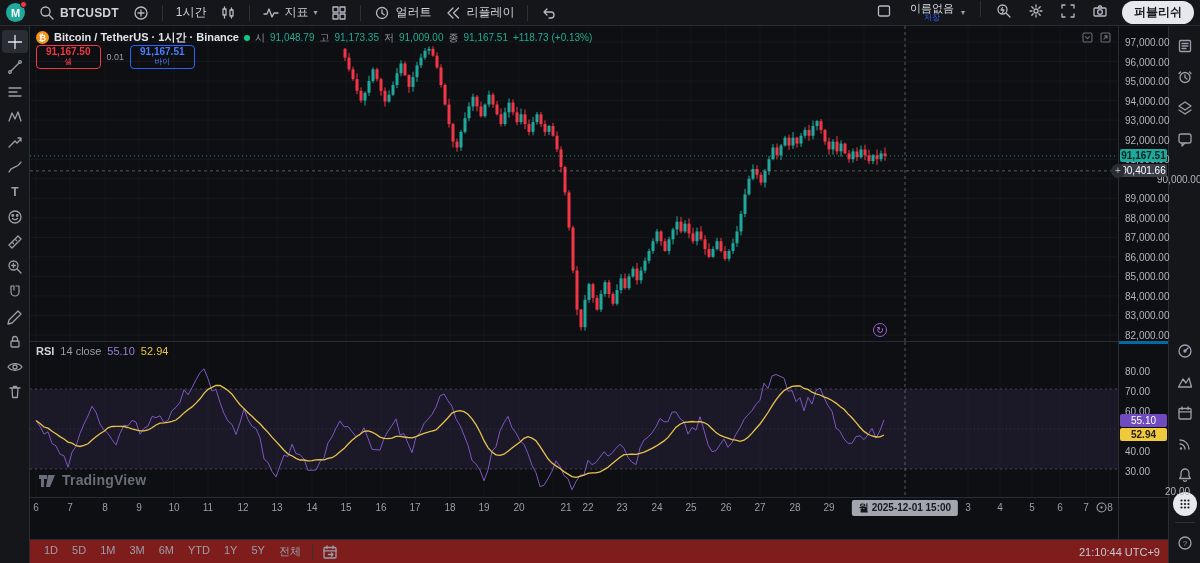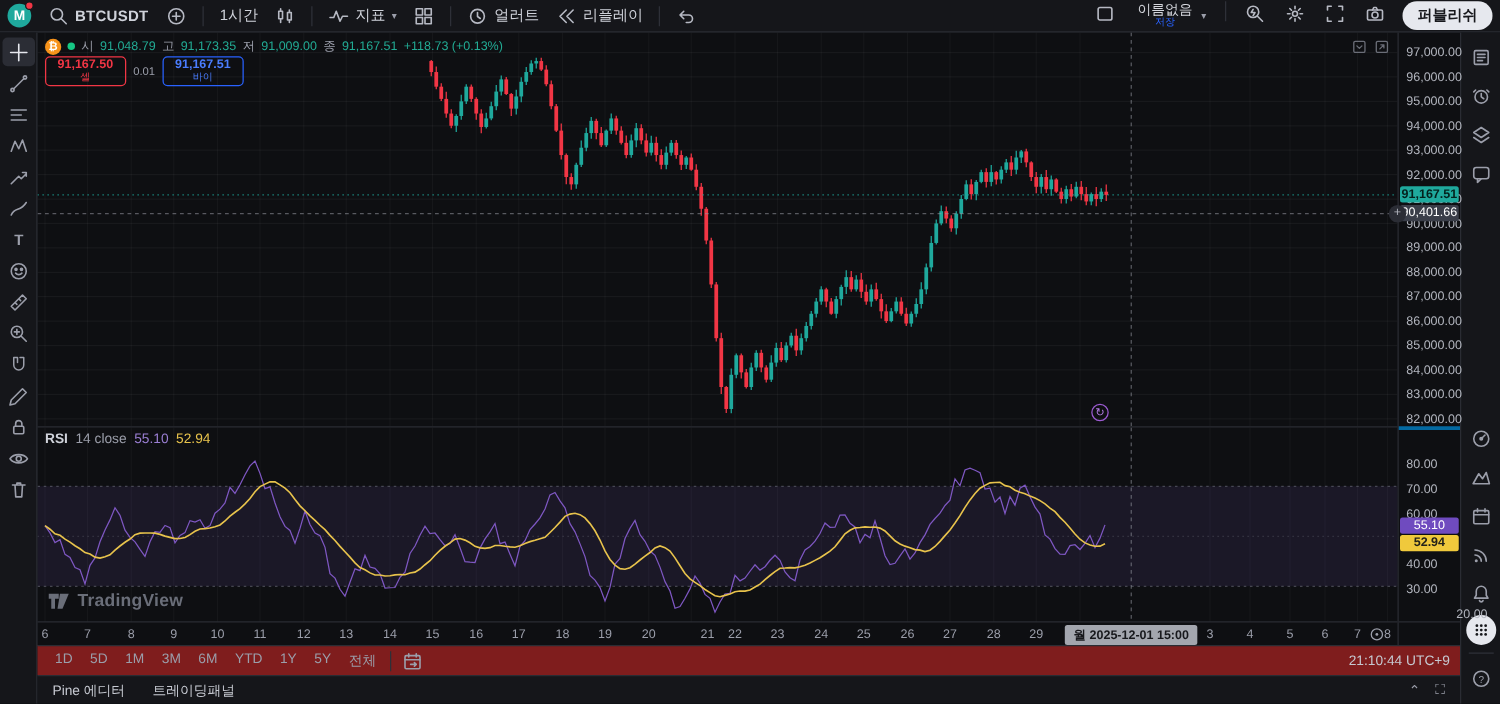--- a/index.html
+++ b/index.html
@@ -329,20 +329,21 @@
           </svg>
         </div>
       </nav>
 
     <div class="center">
       <div class="chart-row">
         <div class="panes">
           <div id="price-pane">
             <div id="legend">
               <span class="btc-ico">₿</span>
+              <span class="t">Bitcoin / TetherUS · 1시간 · Binance</span>
               <span class="mkt-dot"></span>
               <span class="lbl">시</span>
                 <span class="val">91,048.79</span>
               <span class="lbl">고</span>
                 <span class="val">91,173.35</span>
               <span class="lbl">저</span>
                 <span class="val">91,009.00</span>
               <span class="lbl">종</span>
                 <span class="val">91,167.51</span>
               <span class="val">+118.73 (+0.13%)</span>
@@ -799,21 +800,21 @@
 
         <div class="scales">
           <div id="price-scale">
               <span class="tick" style="top: 11px;">97,000.00</span>
               <span class="tick" style="top: 30.5333px;">96,000.00</span>
               <span class="tick" style="top: 50.0667px;">95,000.00</span>
               <span class="tick" style="top: 69.6px;">94,000.00</span>
               <span class="tick" style="top: 89.1333px;">93,000.00</span>
               <span class="tick" style="top: 108.667px;">92,000.00</span>
               <span class="tick" style="top: 128.2px;">91,000.00</span>
-              <span class="tick" style="top: 147.733px;">90,000.00</span>
+              <span class="tick" style="top: 147.733px; margin-left: 32px;">90,000.00</span>
               <span class="tick" style="top: 167.267px;">89,000.00</span>
               <span class="tick" style="top: 186.8px;">88,000.00</span>
               <span class="tick" style="top: 206.333px;">87,000.00</span>
               <span class="tick" style="top: 225.867px;">86,000.00</span>
               <span class="tick" style="top: 245.4px;">85,000.00</span>
               <span class="tick" style="top: 264.933px;">84,000.00</span>
               <span class="tick" style="top: 284.467px;">83,000.00</span>
               <span class="tick" style="top: 304px;">82,000.00</span>
               <span class="badge last" style="top: 122.928px;">91,167.51</span>
               <span class="badge cnt" style="top: 136.928px;">49:16</span>
@@ -849,28 +850,20 @@
         <div class="vsep"></div>
         <span id="goto-date">
             <svg class="ico " viewBox="0 0 16 16">
               <rect x="2" y="3.5" width="12" height="10.5" rx="1"></rect>
               <path d="M2 6.8h12M5 2v2.5M11 2v2.5M6.5 10.5H11M9.5 9l1.5 1.5L9.5 12"></path>
             </svg>
           </span>
         <span id="clock">21:10:44 UTC+9</span>
       </div>
 
-      <div id="status-bar">
-        <span class="sb-tab">Pine 에디터</span>
-        <span class="sb-tab">트레이딩패널</span>
-        <span class="sb-right">
-          <span>⌃</span>
-          <span>⛶</span>
-        </span>
-      </div>
     </div>
 
     <nav id="right-sidebar">
         <div class="side-btn">
           <svg class="ico " viewBox="0 0 16 16">
             <rect x="2.5" y="2.5" width="11" height="11" rx="1"></rect>
             <path d="M5 5.5h6M5 8h6M5 10.5h4"></path>
           </svg>
         </div>
         <div class="side-btn">

